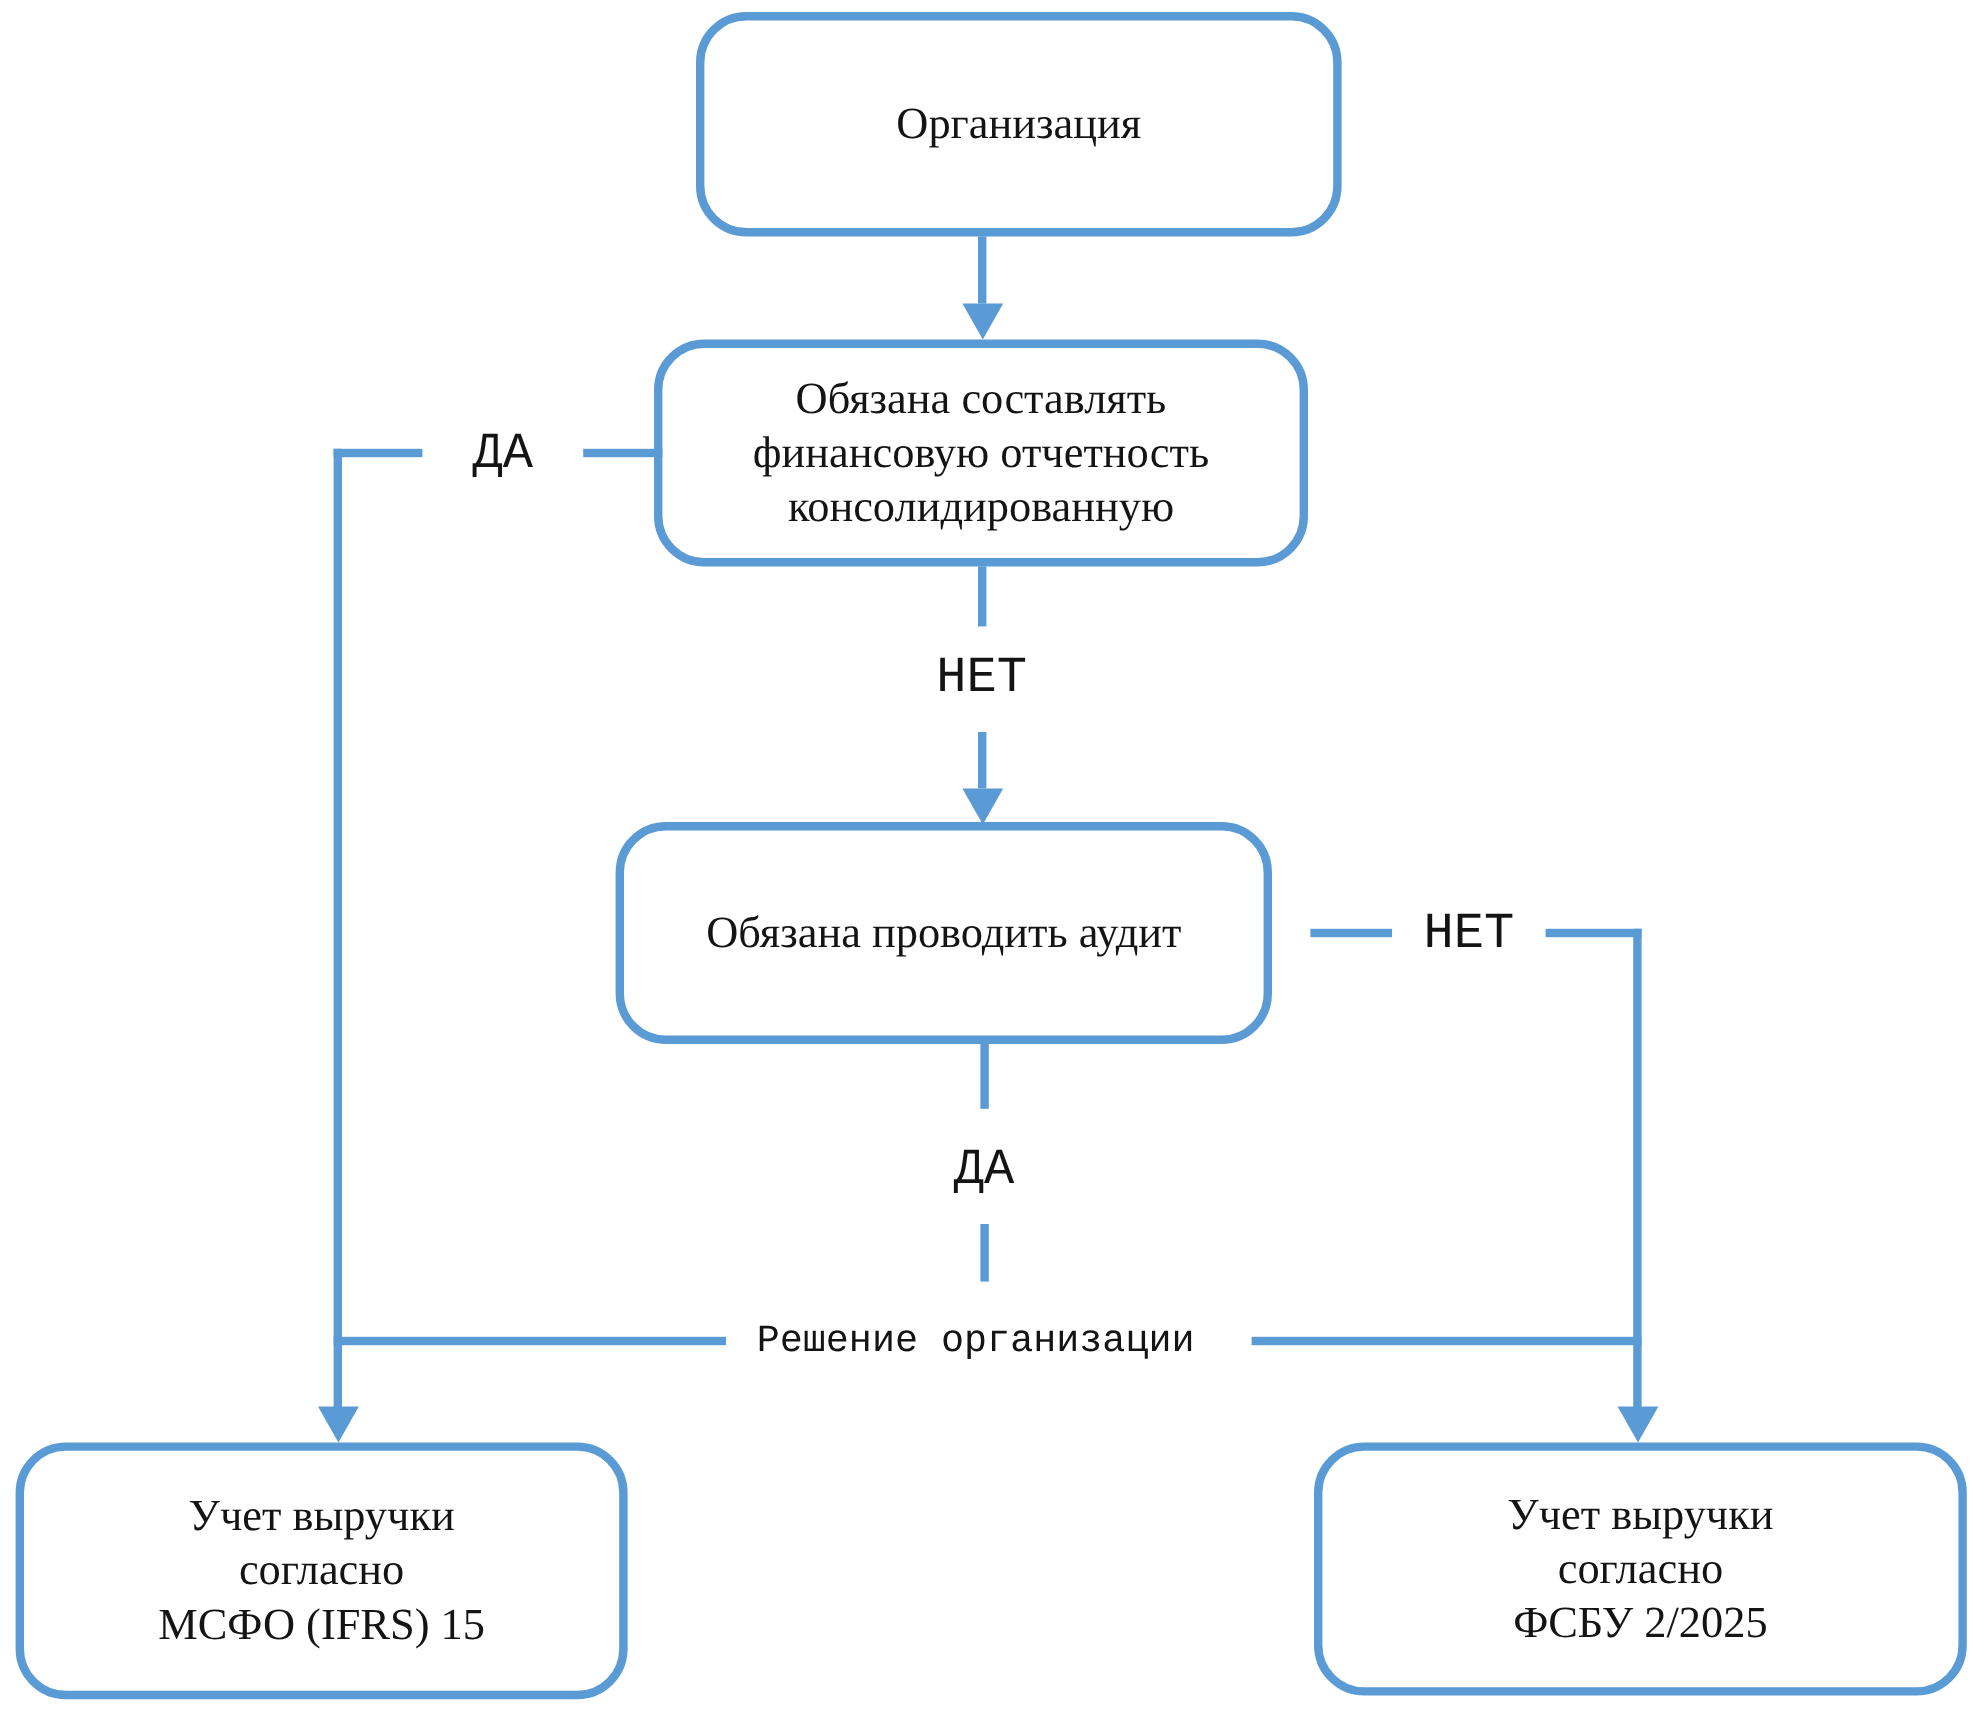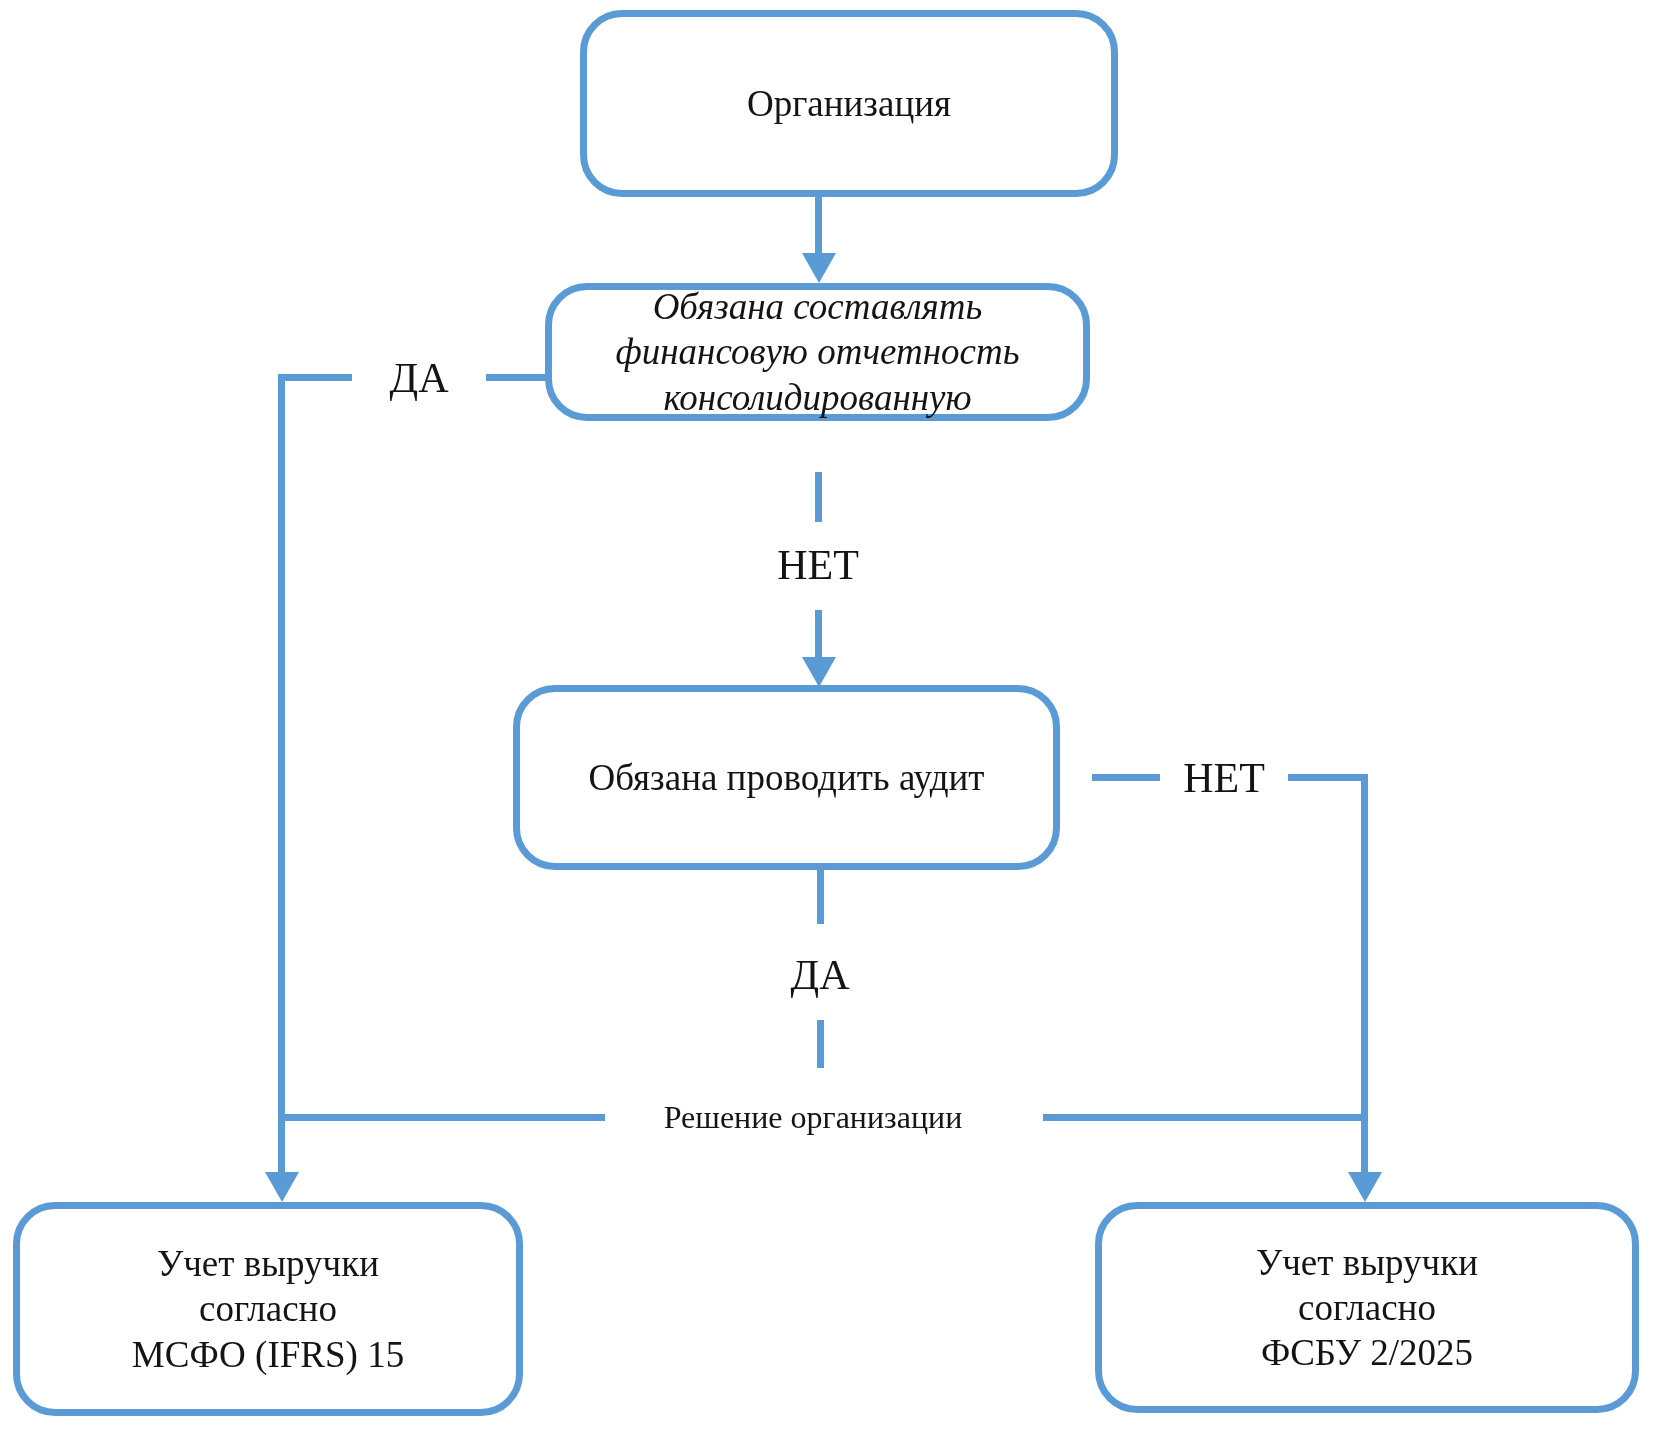--- a/index.html
+++ b/index.html
@@ -27,33 +27,34 @@
     flex-direction:column;
     align-items:center;
     justify-content:center;
     text-align:center;
     font-size:37px;
     line-height:1.22;
     color:var(--text);
   }
   .node .line{display:block;}
   .node-organization   {left:552px;  top:10px;   width:538px; height:187px;margin-left:28px;}
-  .node-consolidated   {left:545px;  top:283px;  width:545px; height:138px; padding:0 40px;font-style:italic;}
+  .node-consolidated   {left:545px;  top:283px;  width:545px; height:189px; padding:0 40px;}
   .node-audit          {left:513px;  top:685px;  width:547px; height:185px;}
   .node-ifrs15         {left:13px;   top:1202px; width:510px; height:214px;}
   .node-fsbu9          {left:1095px; top:1202px; width:544px; height:211px;}
 
   .edge-label{
     position:absolute;
     display:flex;
     align-items:center;
     justify-content:center;
     font-size:42px;
     color:var(--text);
     white-space:nowrap;
+    font-family:Liberation Mono, monospace;
   }
   .label-yes-left {left:352px;  top:348px;  width:134px; height:60px;}
   .label-no-down  {left:751px;  top:535px;  width:134px; height:60px;}
   .label-no-right {left:1160px; top:748px;  width:128px; height:60px;}
   .label-yes-down {left:753px;  top:945px;  width:134px; height:60px;}
   .label-decision {left:593px;  top:1087px; width:440px; height:60px; font-size:32px;}
 
   .h-line,.v-line{position:absolute; background:var(--accent);}
   .h-line{height:7px;}
   .v-line{width:7px;}

